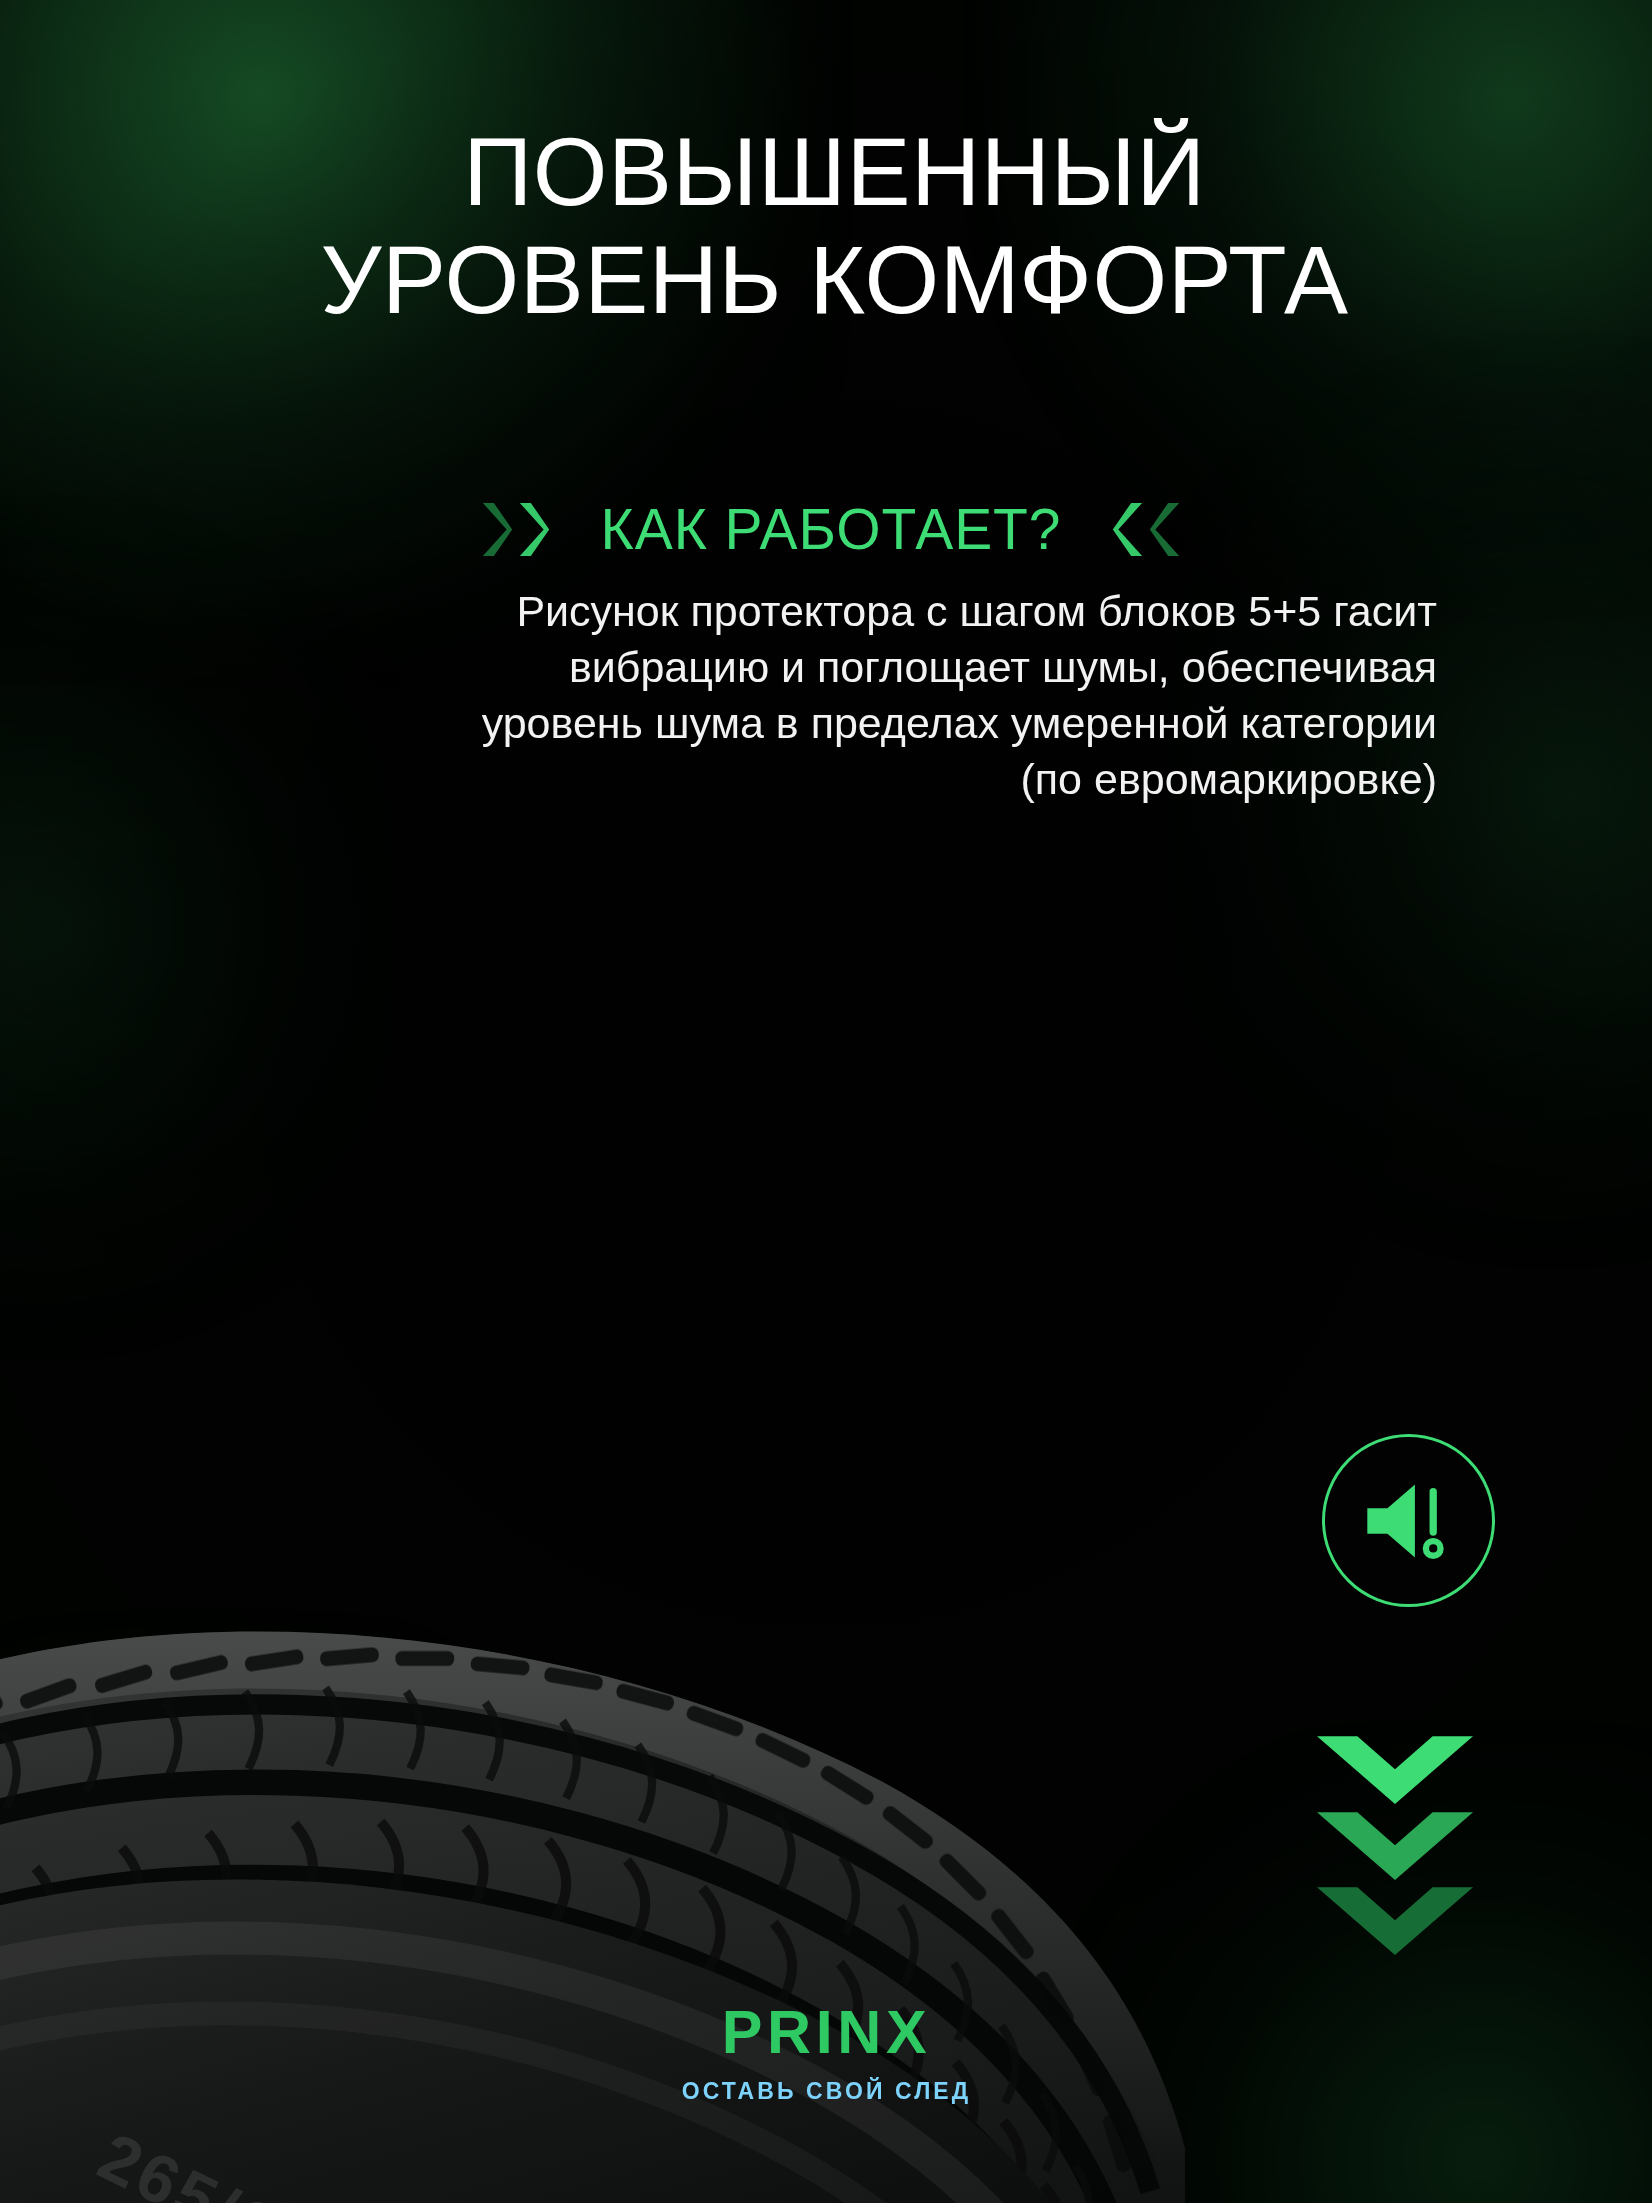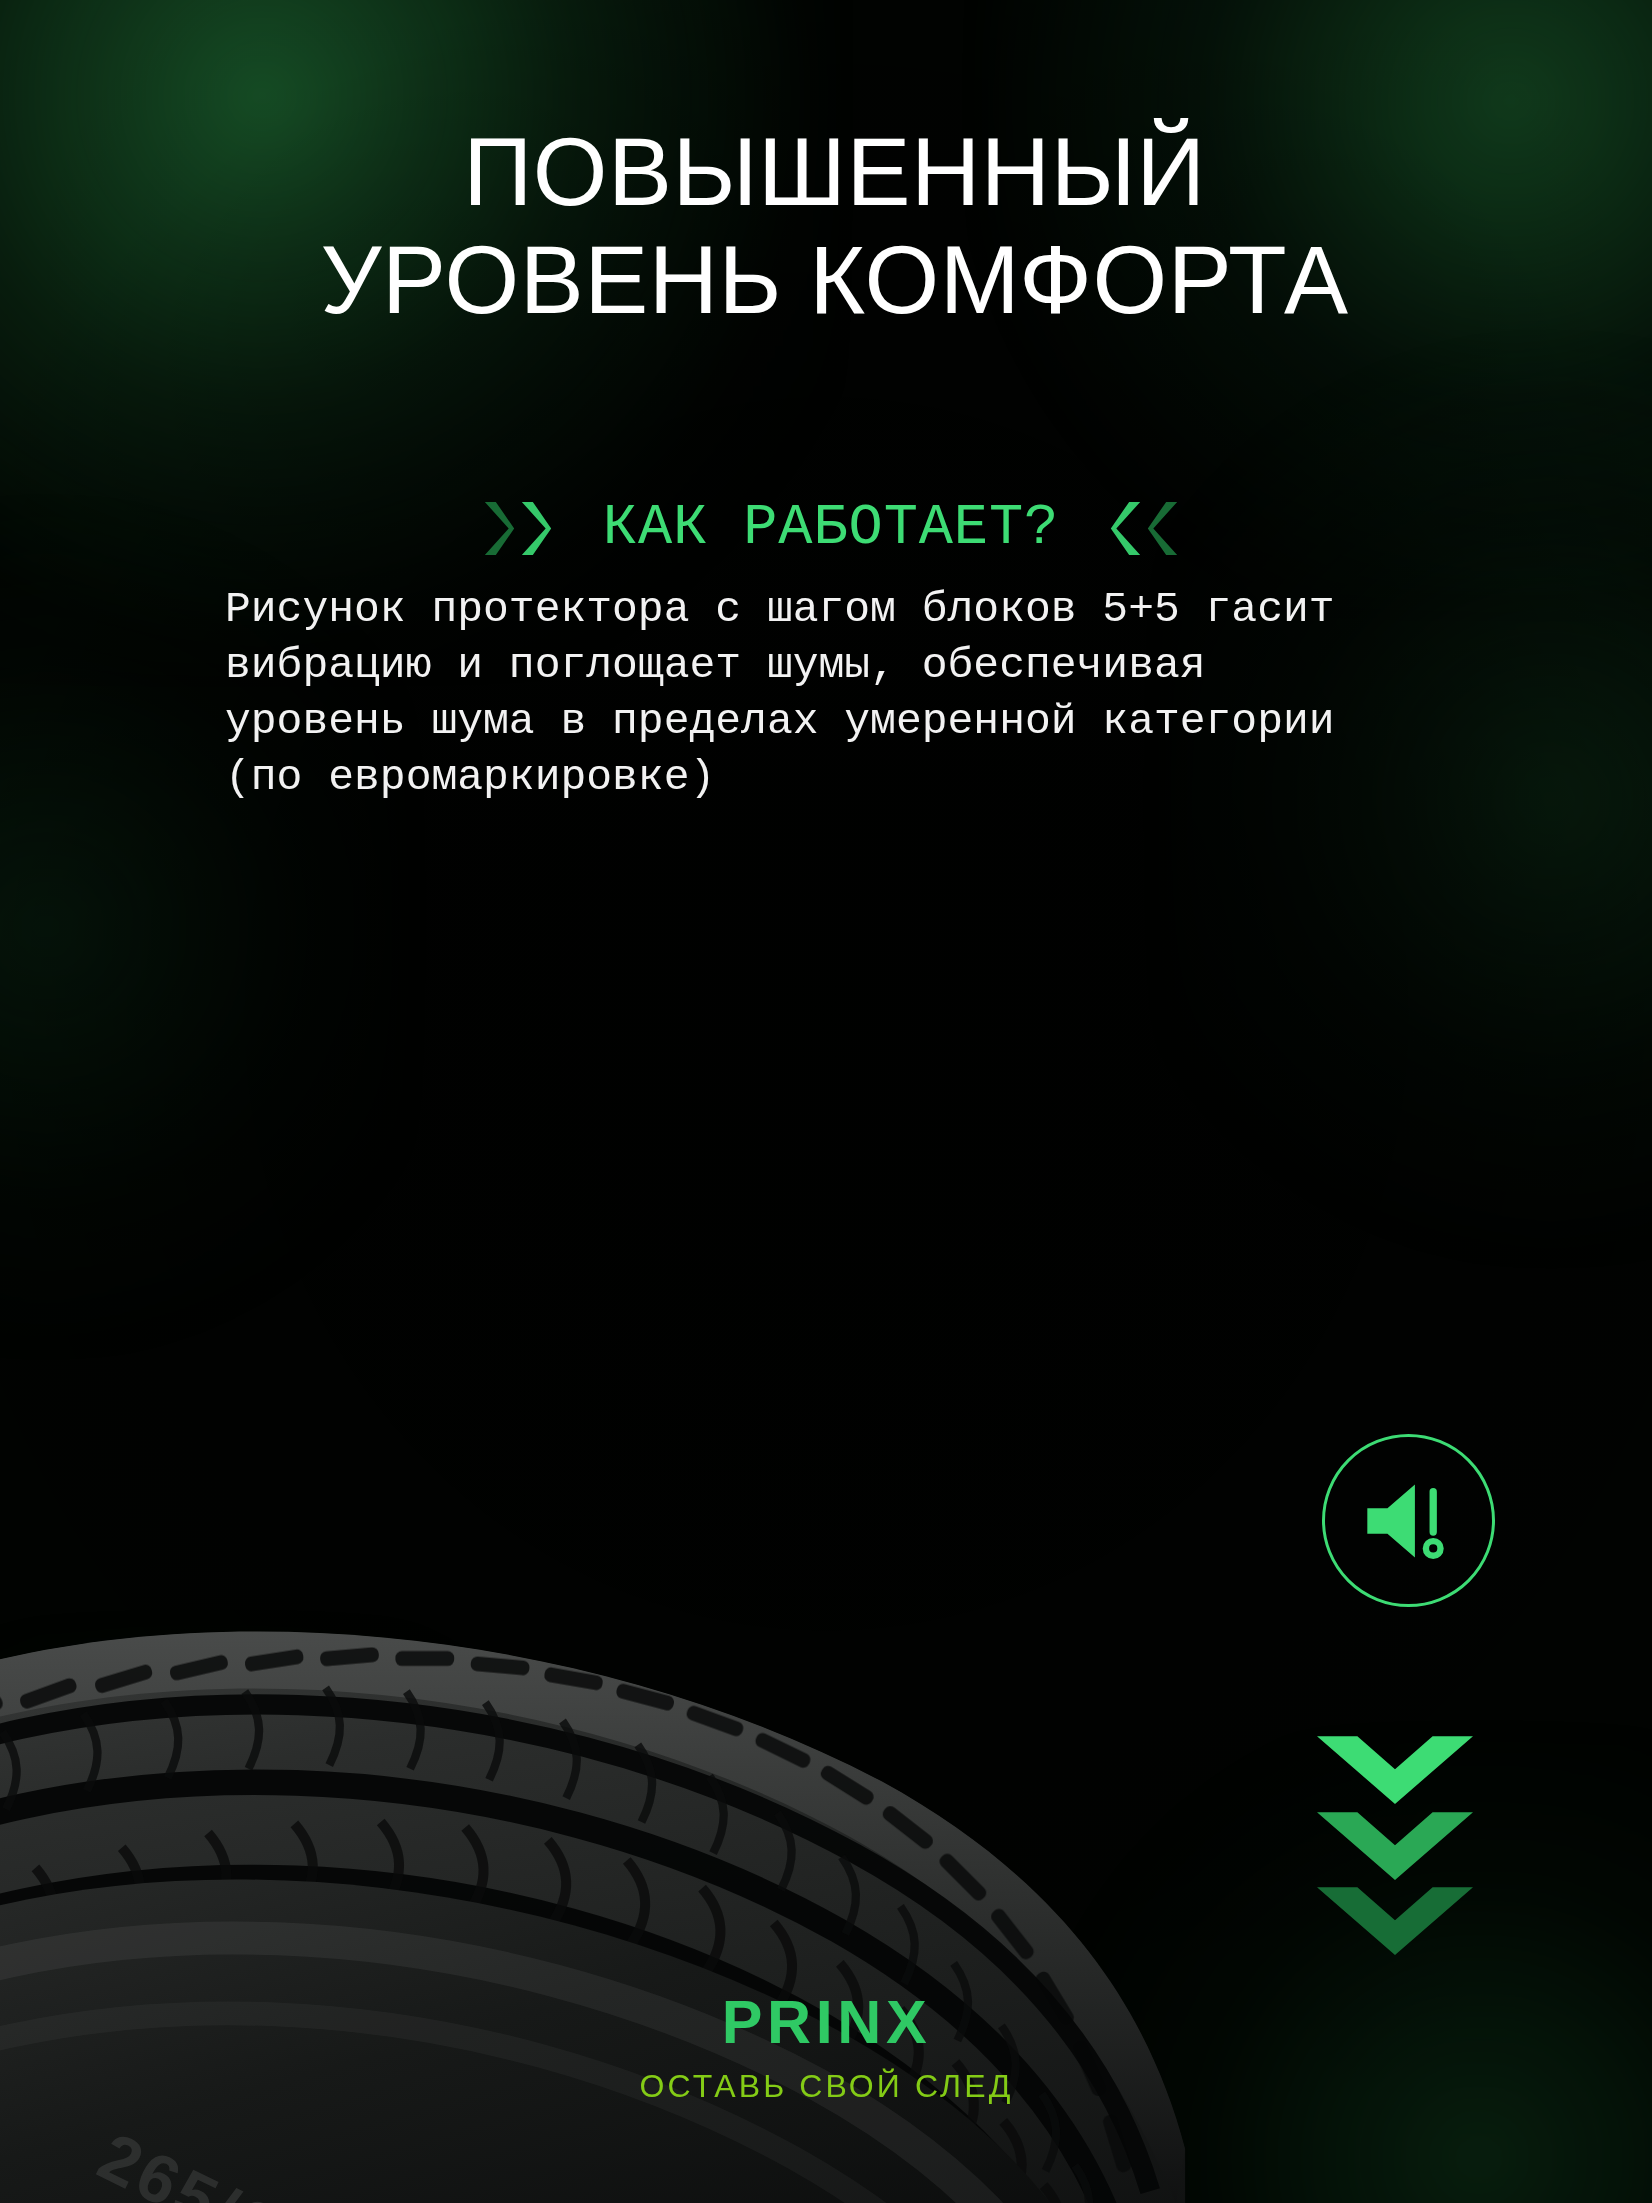--- a/index.html
+++ b/index.html
@@ -107,23 +107,22 @@
     font-weight: 400;
     letter-spacing: 0.5px;
     padding: 0 83px;
     white-space: pre-line;
   }
 
   .section {
     position: absolute;
     left: 9px;
     right: 0;
-    text-align: left;
+    text-align: right;
     padding: 0 129px;
-    font-family: Liberation Mono, monospace;
   }
   .section-1 { top: 496px; }
   .section-2 { top: 946px; }
 
   .section-head {
     display: flex;
     align-items: center;
     justify-content: center;
     gap: 50px;
     margin-bottom: 22px;
@@ -211,24 +210,24 @@
     color: #2fc964;
     line-height: 1;
     display: inline-flex;
     align-items: flex-start;
   }
   .logo-word .x {
     color: #2fc964;
   }
   .logo-tag {
     margin-top: 14.7px;
-    font-size: 32px;
+    font-size: 23px;
     letter-spacing: 3.1px;
-    color: #84cc16;
-    font-weight: 400;
+    color: #7dd3fc;
+    font-weight: 700;
   }
 </style>
 </head>
 <body>
 
 <div class="poster">
 
   <div class="bg-base"></div>
   <div class="glow-top-left"></div>
   <div class="glow-top-right"></div>

